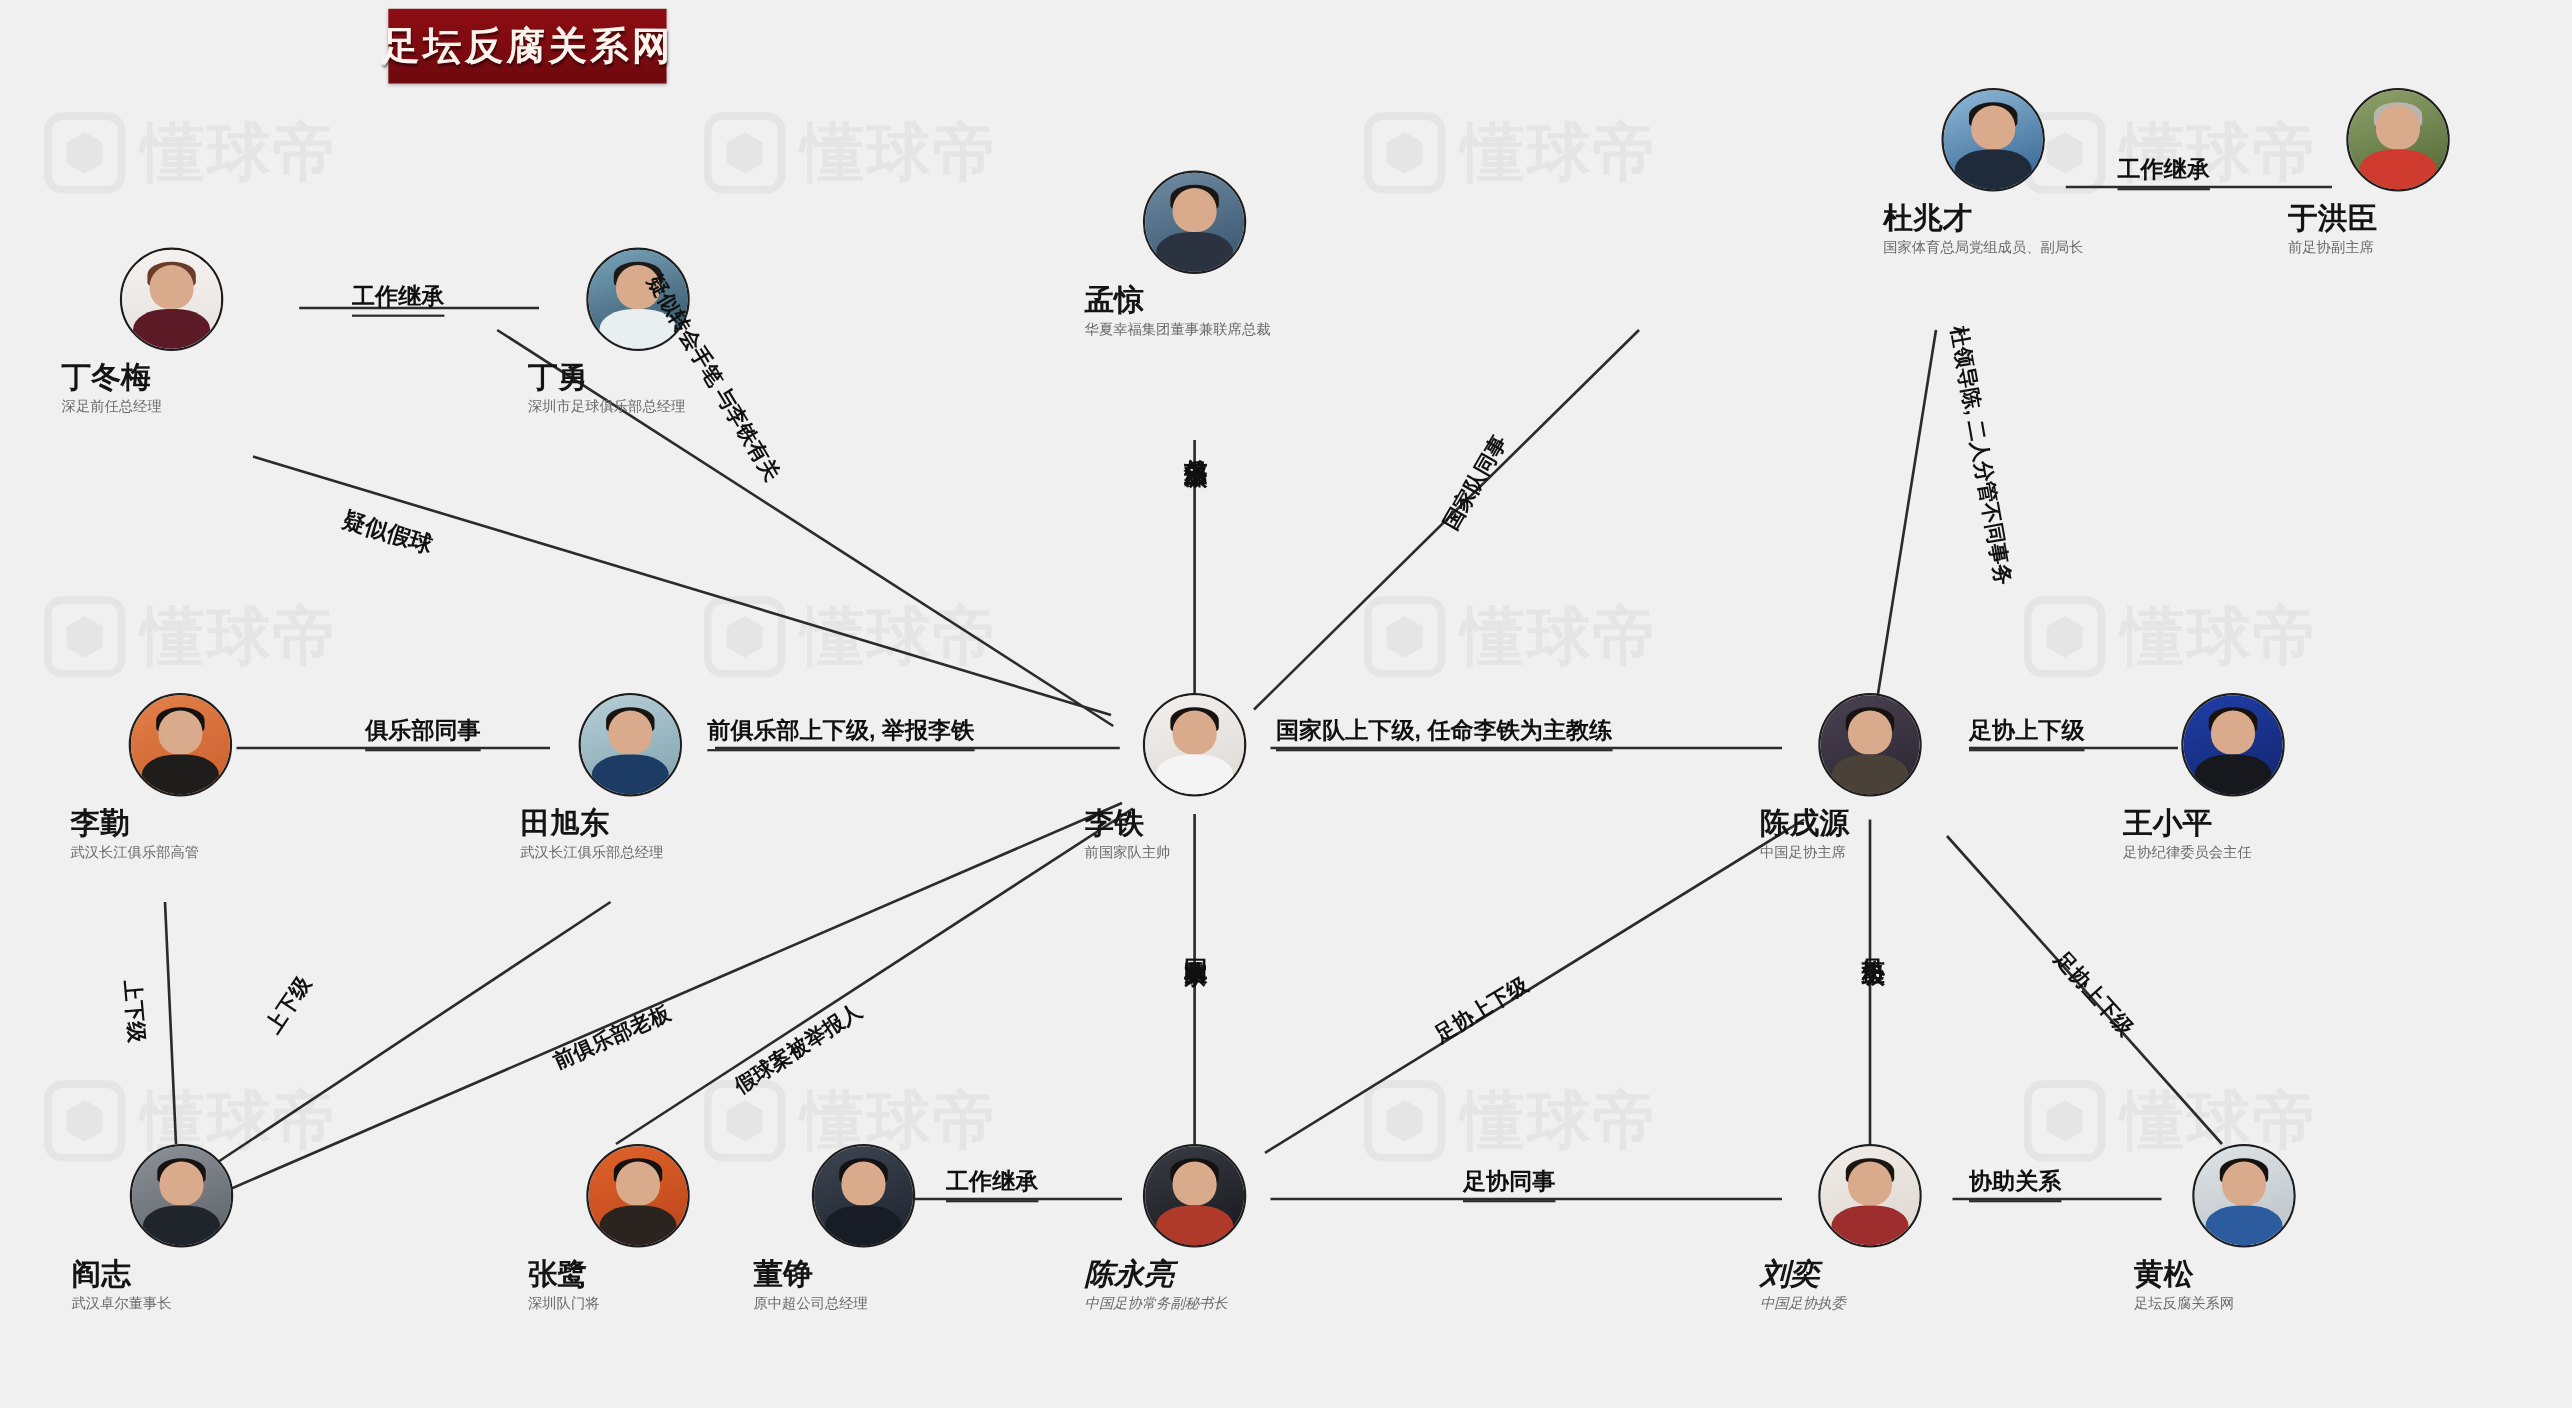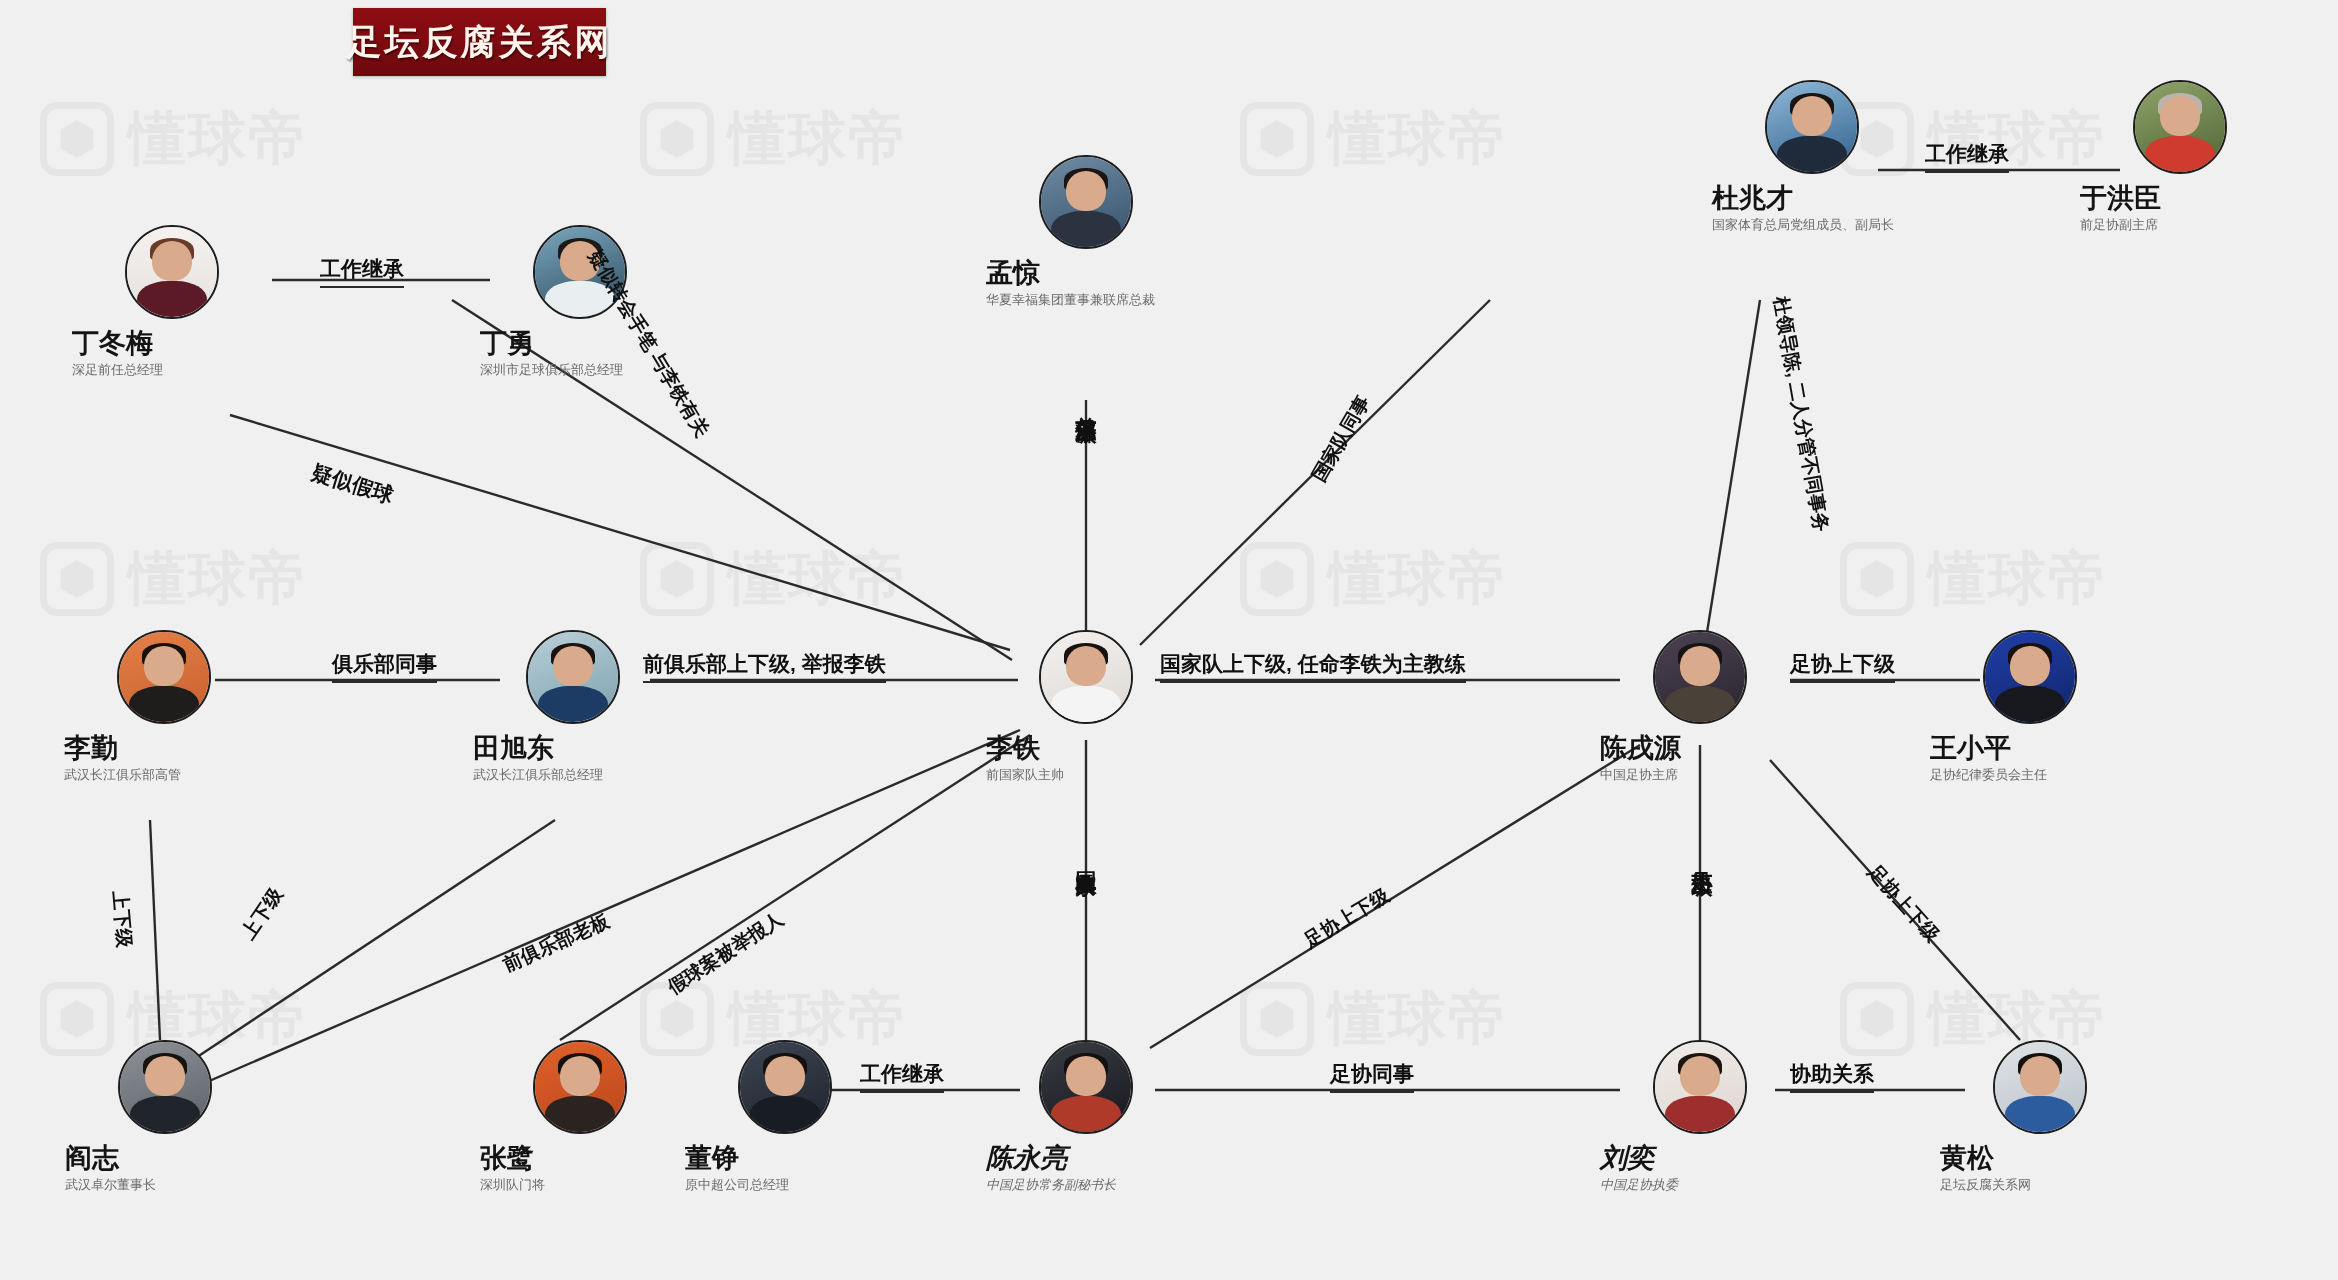--- a/index.html
+++ b/index.html
@@ -338,21 +338,21 @@
   <div class="elabel small" style="left:1300px;top:905px;transform:rotate(-31deg);">
     <span class="txt">足协上下级</span>
   </div>
   <div class="elabel small" style="left:1855px;top:890px;transform:rotate(48deg);">
     <span class="txt">足协上下级</span>
   </div>
   <div class="elabel with-rule" style="left:1790px;top:1060px;">
     <span class="txt">协助关系</span>
   </div>
 
-  <div class="node" style="left:172px;top:225px;">
+  <div class="node" style="left:156px;top:225px;">
     <div class="avatar">
         <div class="face" style="background:linear-gradient(180deg,#f4f1ef,#e6e1de)"></div>
         <div class="hair" style="background:#6b3b2a"></div>
         <div class="head"></div>
         <div class="body" style="background:#5c1a26"></div>
       </div>
     <div class="nm">丁冬梅</div>
     <div class="sub">深足前任总经理</div>
   </div>
 

